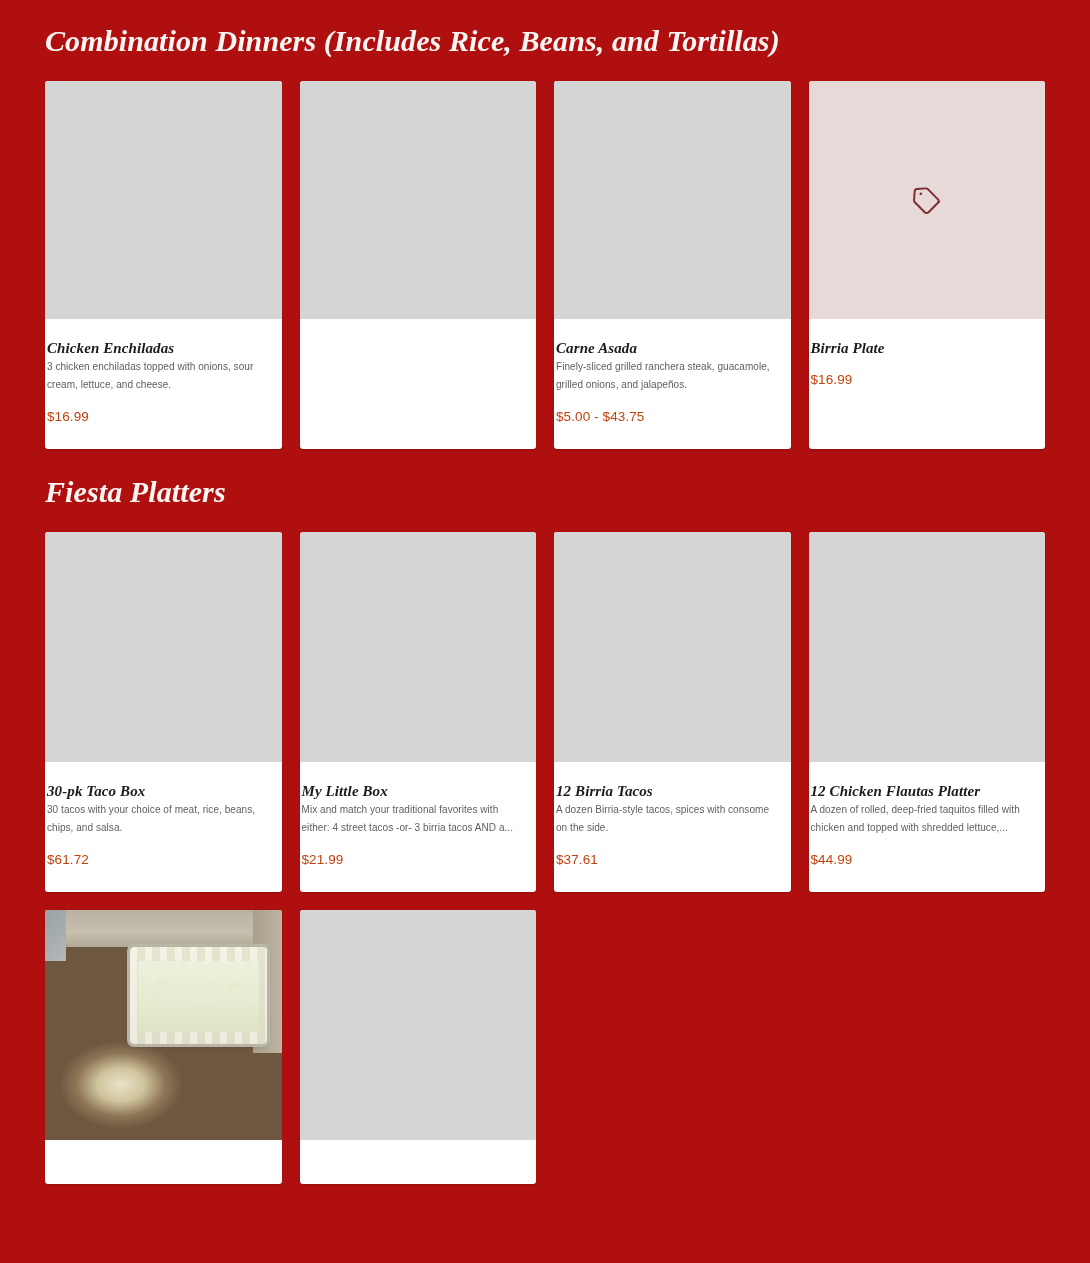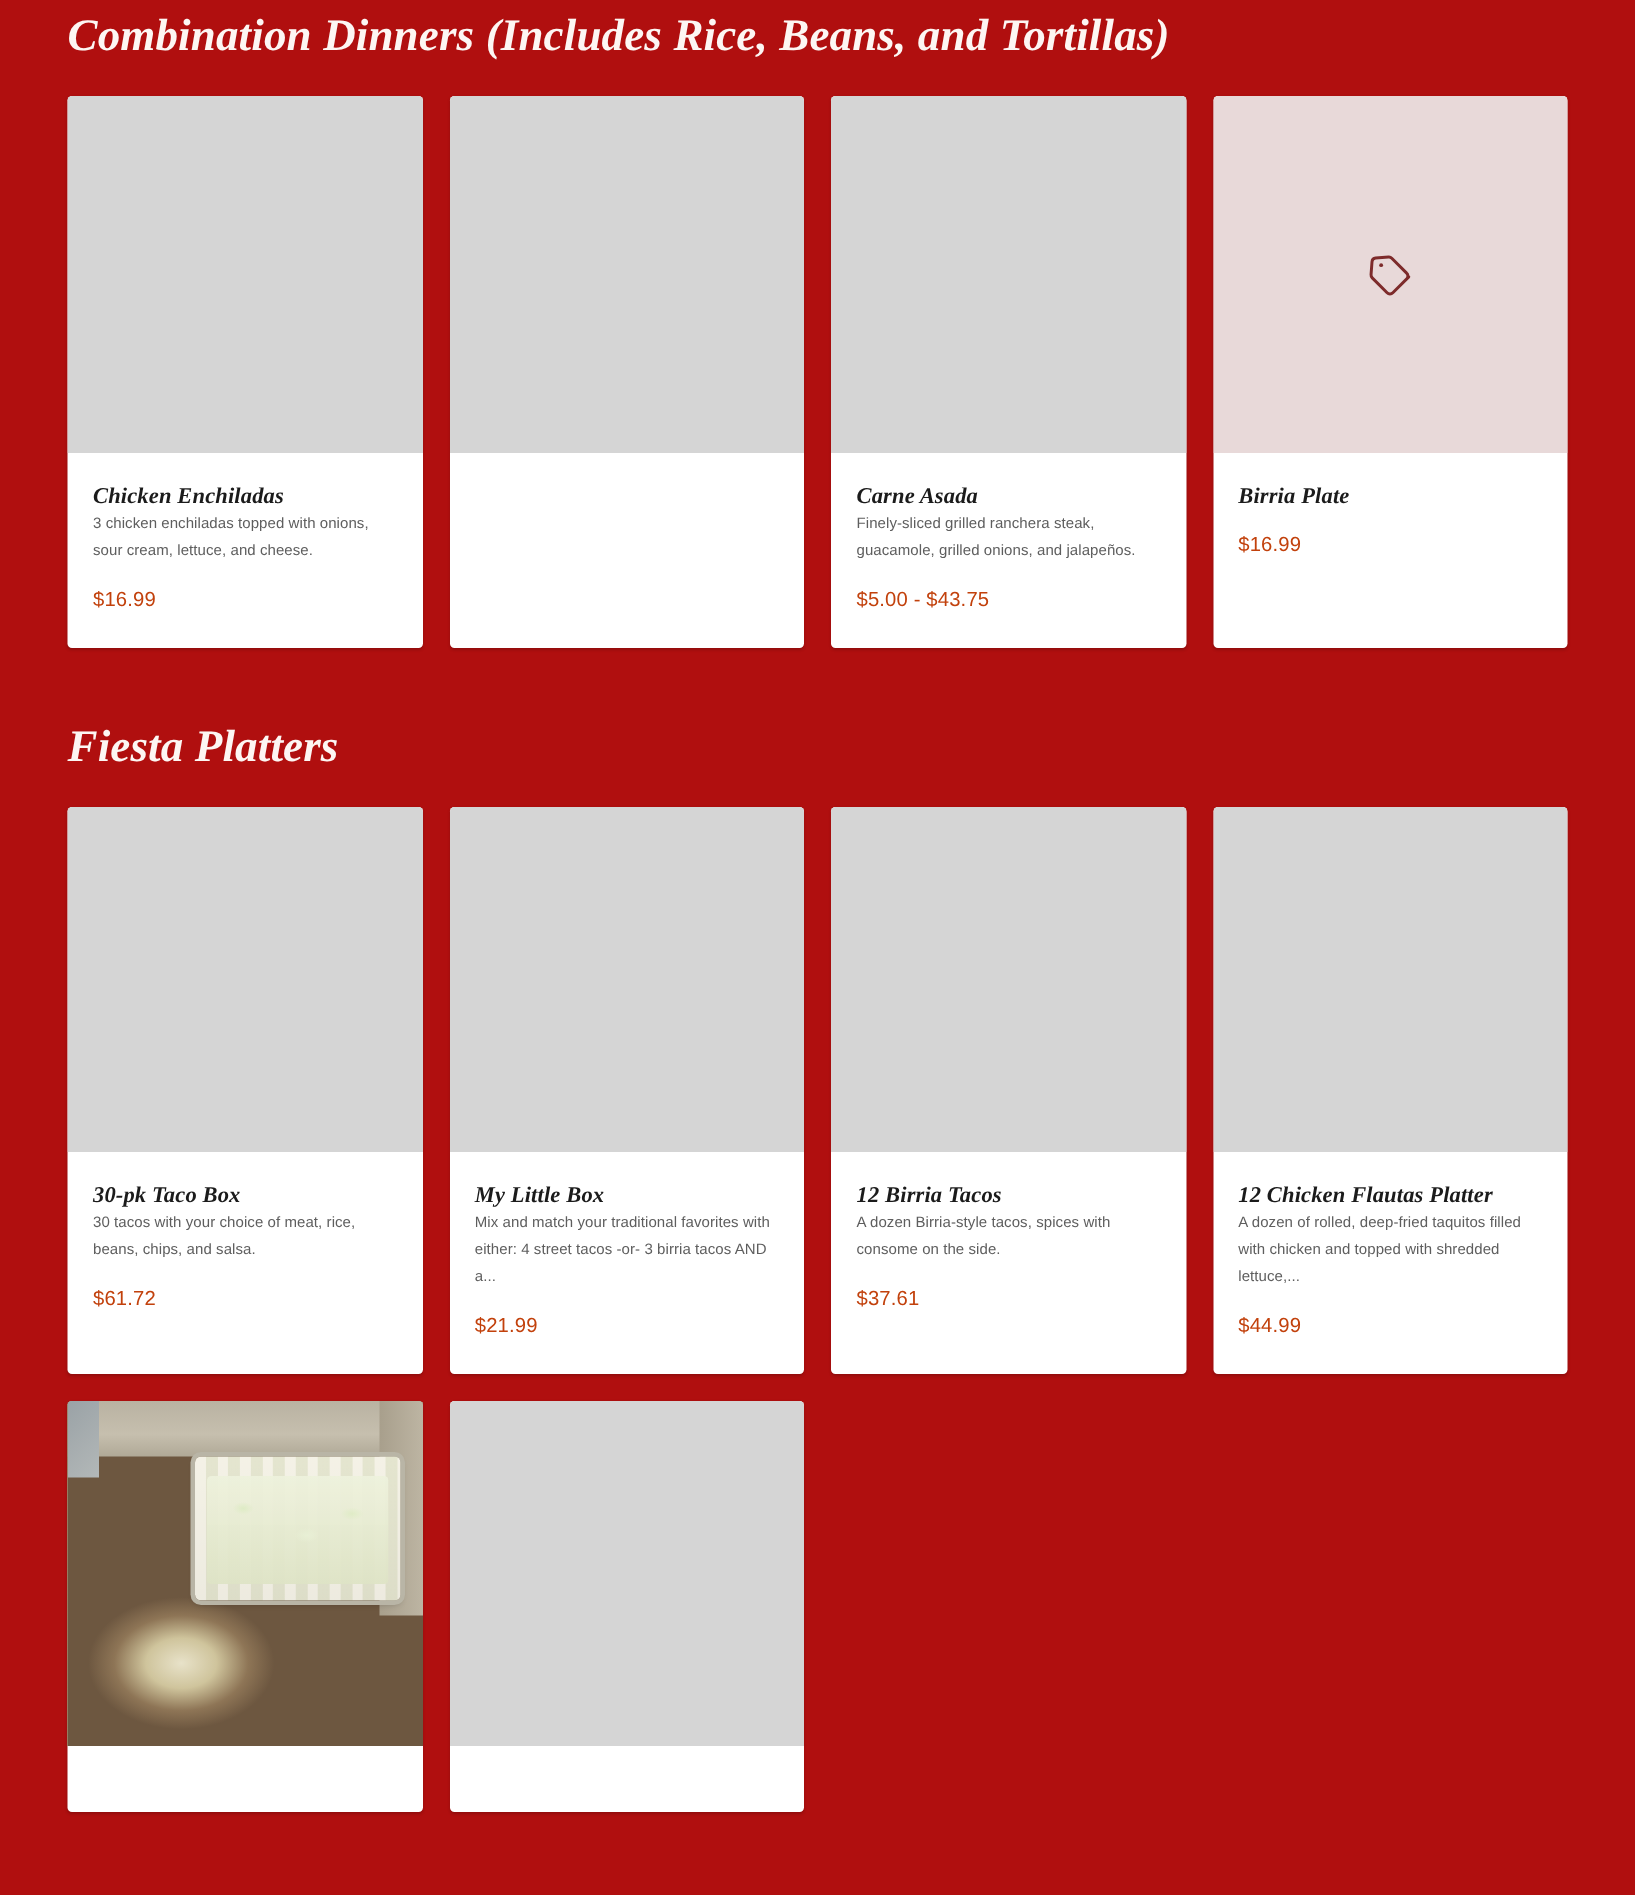--- a/index.html
+++ b/index.html
@@ -23,22 +23,22 @@
     font-family: "Liberation Serif", serif;
     font-style: italic;
     font-weight: bold;
     font-size: 30px;
     line-height: 1;
     color: #fdf6f3;
     letter-spacing: 0.1px;
     white-space: nowrap;
   }
 
-  .section-heading.first { padding-top: 9px; }
-  .section-heading.second { padding-top: 51px; }
+  .section-heading.first { padding-top: 26px; }
+  .section-heading.second { padding-top: 28px; }
 
   .card-grid {
     display: grid;
     grid-template-columns: repeat(4, 1fr);
     column-gap: 18px;
     row-gap: 18px;
     margin-top: 25px;
   }
 
   .card {
@@ -63,21 +63,21 @@
   .card-media.placeholder-pink {
     background: #e8d9d9;
     display: flex;
     align-items: center;
     justify-content: center;
   }
 
   .tag-icon svg { display: block; }
 
   .card-body {
-    padding: 20px 18px 24px 17px;
+    padding: 20px 18px 24px 2px;
     flex: 1 1 auto;
   }
 
   .card-title {
     font-family: "Liberation Serif", serif;
     font-style: italic;
     font-weight: bold;
     font-size: 15px;
     line-height: 1.2;
     color: #1b1b1b;

